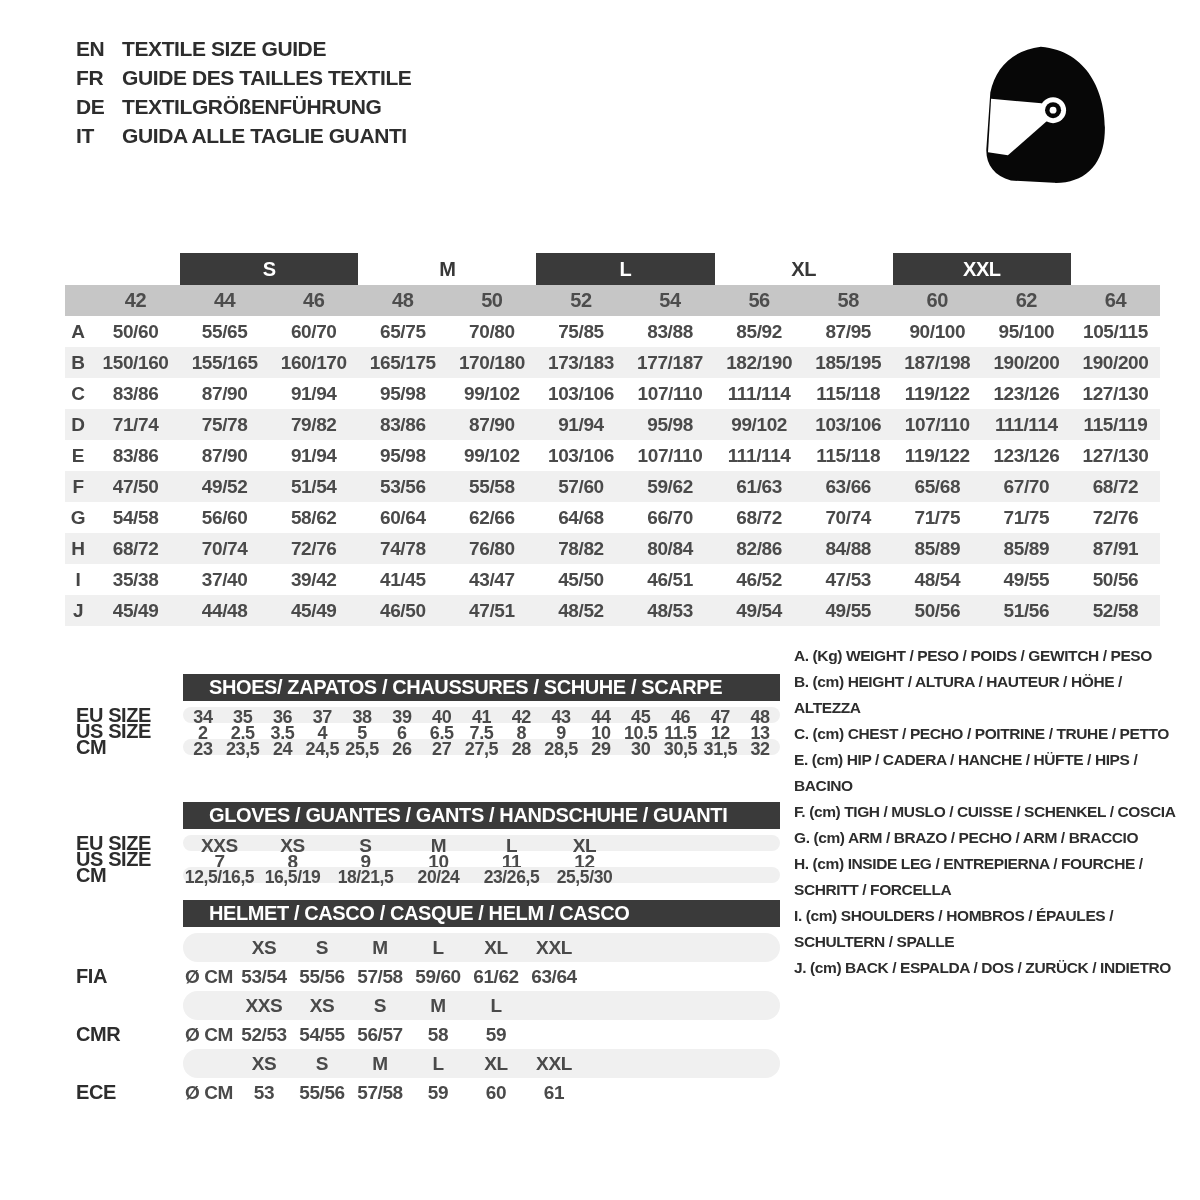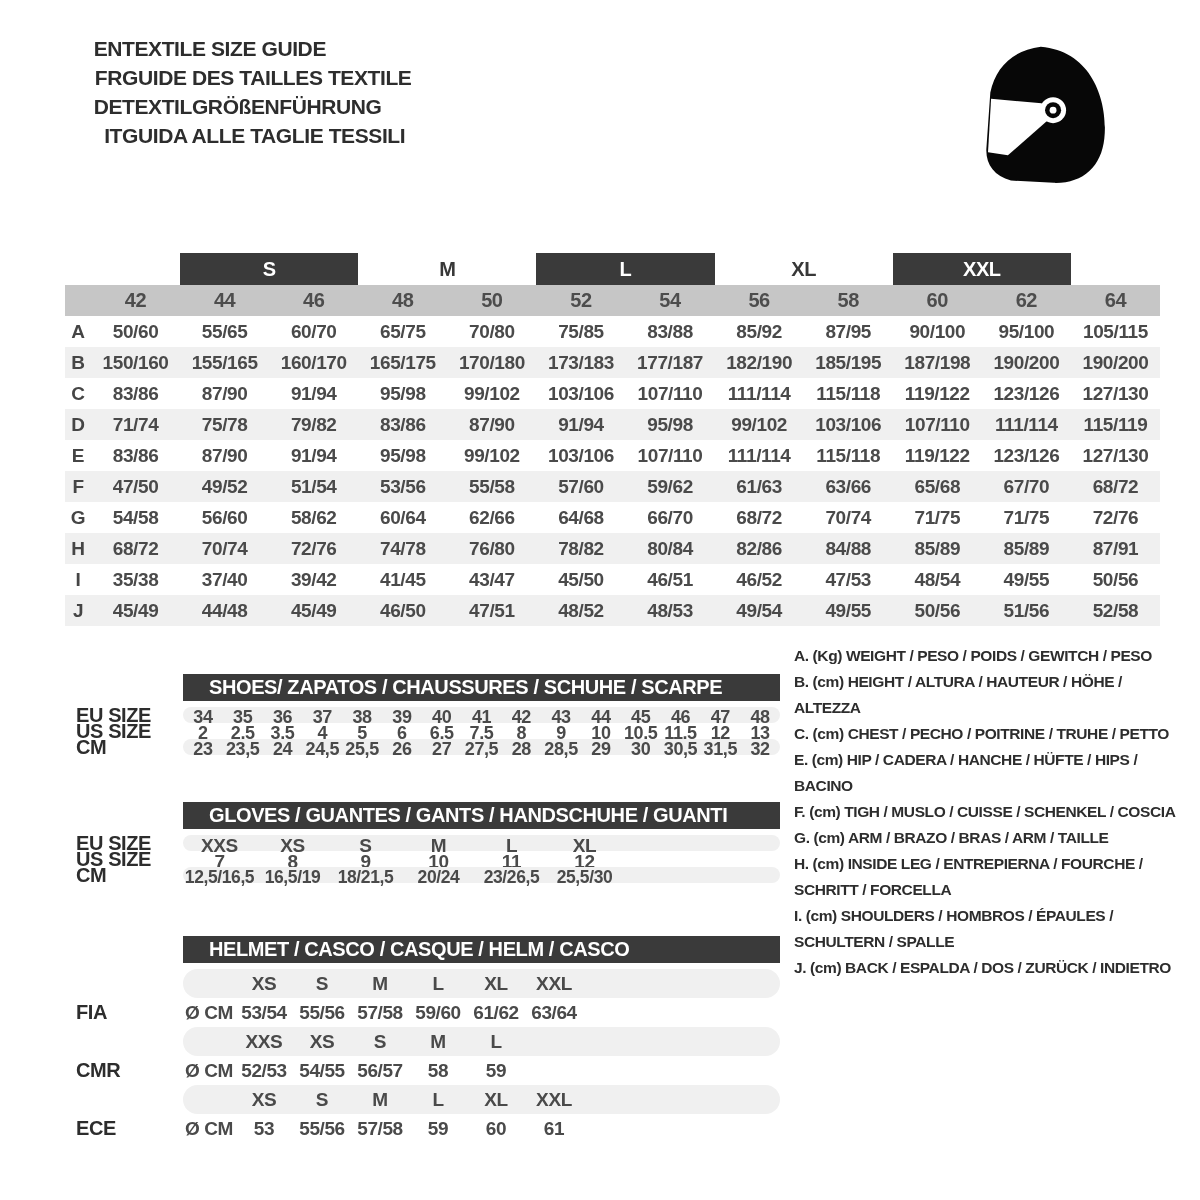--- a/index.html
+++ b/index.html
@@ -3,21 +3,21 @@
 <meta charset="utf-8">
 <style>
   html,body{margin:0;padding:0;}
   body{
     width:1200px;height:1200px;background:#ffffff;
     font-family:"Liberation Sans", sans-serif;font-weight:700;color:#4a4a4a;
   }
   .canvas{position:relative;width:1200px;height:1200px;overflow:hidden;letter-spacing:-0.4px;}
 
   
-  .lang-list{position:absolute;left:76px;top:34px;font-size:21px;color:#2d2d2d;text-align:right;}
+  .lang-list{position:absolute;left:76px;top:34px;font-size:21px;color:#2d2d2d;}
   .lang-row{display:flex;height:29px;align-items:center;}
   .lang-code{width:46px;flex:0 0 46px;}
   .lang-text{white-space:nowrap;}
 
   
   .helmet-icon{position:absolute;left:962px;top:36px;width:176px;height:156px;}
 
   
   .main-table{position:absolute;left:65px;top:253px;width:1095px;font-size:19px;}
   .grid13{display:grid;grid-template-columns:26px repeat(12,1fr);}
@@ -33,21 +33,21 @@
   .band-row{height:31px;background:#c6c6c6;color:#4d4d4d;font-size:20px;}
   .cell{display:flex;align-items:center;justify-content:center;white-space:nowrap;}
   .data-row{height:31px;}
   .data-row.even{background:#f0f0f0;}
   .rowlabel{display:flex;align-items:center;justify-content:center;color:#454545;}
 
   
   .sec{position:absolute;left:76px;width:704px;}
   .sec-shoes{top:674px;}
   .sec-gloves{top:802px;}
-  .sec-helmet{top:936px;}
+  .sec-helmet{top:900px;}
   .trow{display:flex;height:16px;}
   .trow.h29{height:29px;}
   .titlerow{height:33px;align-items:flex-start;}
   .outlabel{width:107px;flex:0 0 107px;display:flex;align-items:center;font-size:20px;color:#2d2d2d;white-space:nowrap;}
   .darkbar{flex:1;background:#3a3a3a;color:#ffffff;display:flex;align-items:center;padding-left:26px;font-size:20px;height:27px;white-space:nowrap;}
   .band{flex:1;display:grid;border-radius:16px;}
   .band.gray{background:#f0f0f0;}
   .grid15{grid-template-columns:repeat(15,1fr);font-size:18px;}
   .grid6{grid-template-columns:repeat(6,73px) 1fr;font-size:19px;}
   .grid6.small{font-size:17.5px;}
@@ -75,21 +75,21 @@
         <span class="lang-text">GUIDE DES TAILLES TEXTILE</span>
       </div>
 
       <div class="lang-row">
         <span class="lang-code">DE</span>
         <span class="lang-text">TEXTILGRÖßENFÜHRUNG</span>
       </div>
 
       <div class="lang-row">
         <span class="lang-code">IT</span>
-        <span class="lang-text">GUIDA ALLE TAGLIE TESSILI</span>
+        <span class="lang-text">GUIDA ALLE TAGLIE GUANTI</span>
       </div>
     </div>
 
   <div class="helmet-icon">
     <svg viewBox="0 0 230 200" width="176" height="156" aria-hidden="true">
       <path d="M103 12 C 66 17, 44 39, 37 72 L 32 143 C 30 164, 41 181, 64 187 L 120 190 C 158 191, 182 169, 186 132 C 191 86, 172 18, 103 12 Z" fill="#070707"></path>
       <polygon points="38,80 104,86 117,104 60,154 34,150" fill="#ffffff"></polygon>
       <circle cx="119" cy="95" r="17" fill="#ffffff"></circle>
       <circle cx="119" cy="95" r="10.5" fill="#070707"></circle>
       <circle cx="119" cy="95" r="4.5" fill="#ffffff"></circle>
@@ -483,19 +483,19 @@
     </div>
   </div>
 
   <div class="legend">
 
   <div class="legend-item">A. (Kg) WEIGHT / PESO / POIDS / GEWITCH / PESO</div>
       <div class="legend-item">B. (cm) HEIGHT / ALTURA / HAUTEUR / HÖHE / ALTEZZA</div>
       <div class="legend-item">C. (cm) CHEST / PECHO / POITRINE / TRUHE / PETTO</div>
       <div class="legend-item">E. (cm) HIP / CADERA / HANCHE / HÜFTE / HIPS / BACINO</div>
       <div class="legend-item">F. (cm) TIGH / MUSLO / CUISSE / SCHENKEL / COSCIA</div>
-      <div class="legend-item">G. (cm) ARM / BRAZO / BRAS / ARM / TAILLE</div>
+      <div class="legend-item">G. (cm) ARM / BRAZO / PECHO / ARM / BRACCIO</div>
       <div class="legend-item">H. (cm) INSIDE LEG / ENTREPIERNA / FOURCHE / SCHRITT / FORCELLA</div>
       <div class="legend-item">I. (cm) SHOULDERS / HOMBROS / ÉPAULES / SCHULTERN / SPALLE</div>
       <div class="legend-item">J. (cm) BACK / ESPALDA / DOS / ZURÜCK / INDIETRO</div>
     </div>
 
 </div>
 
 </body></html>

